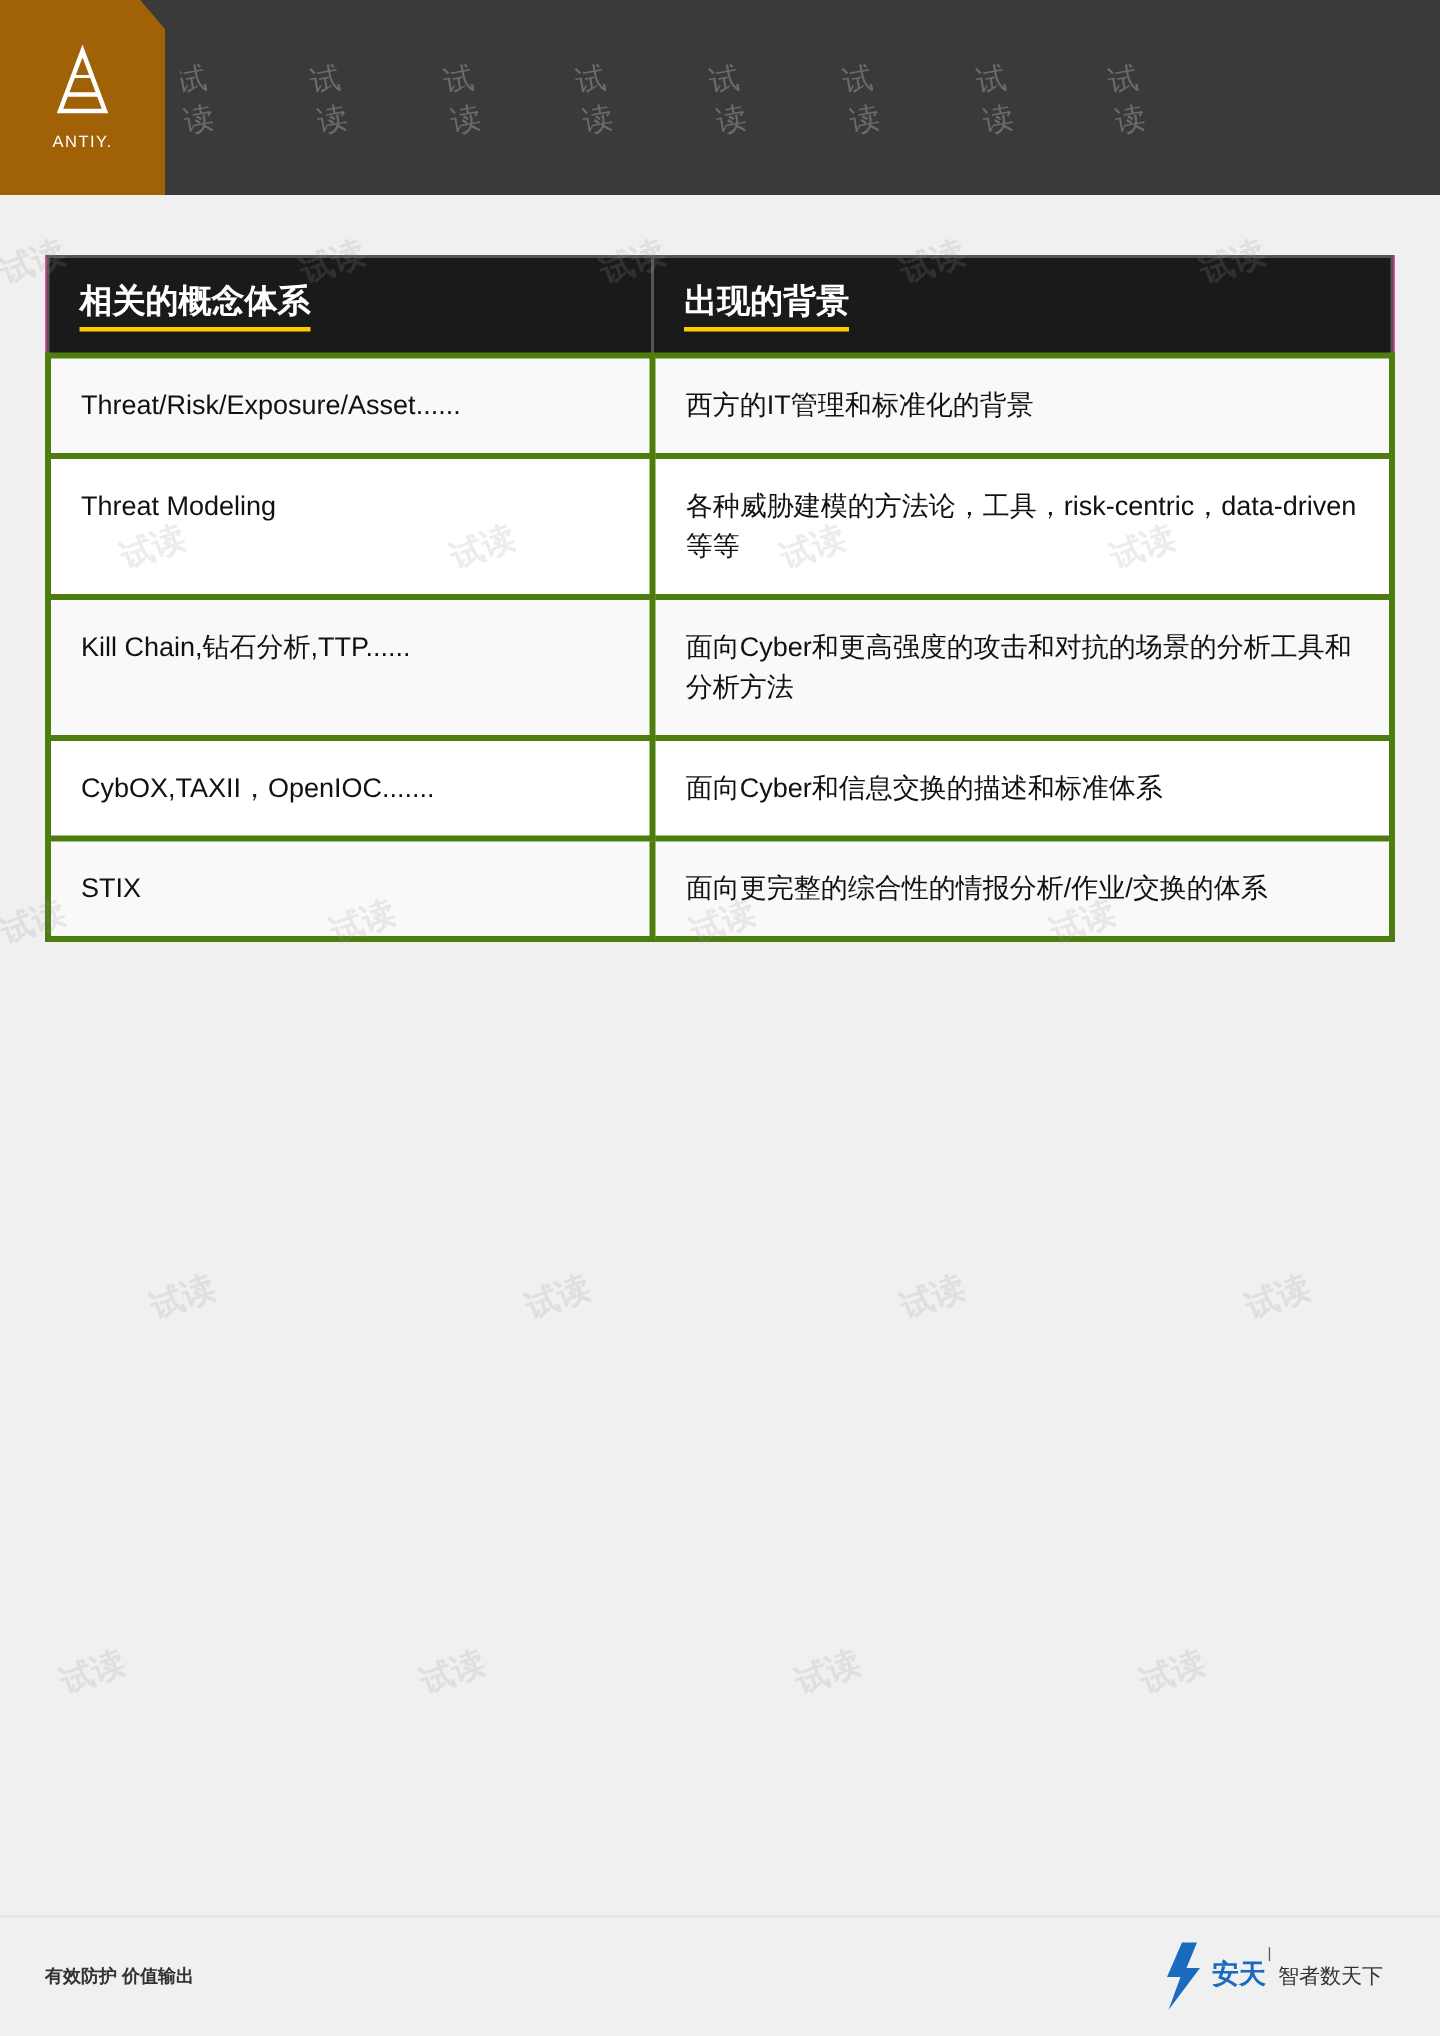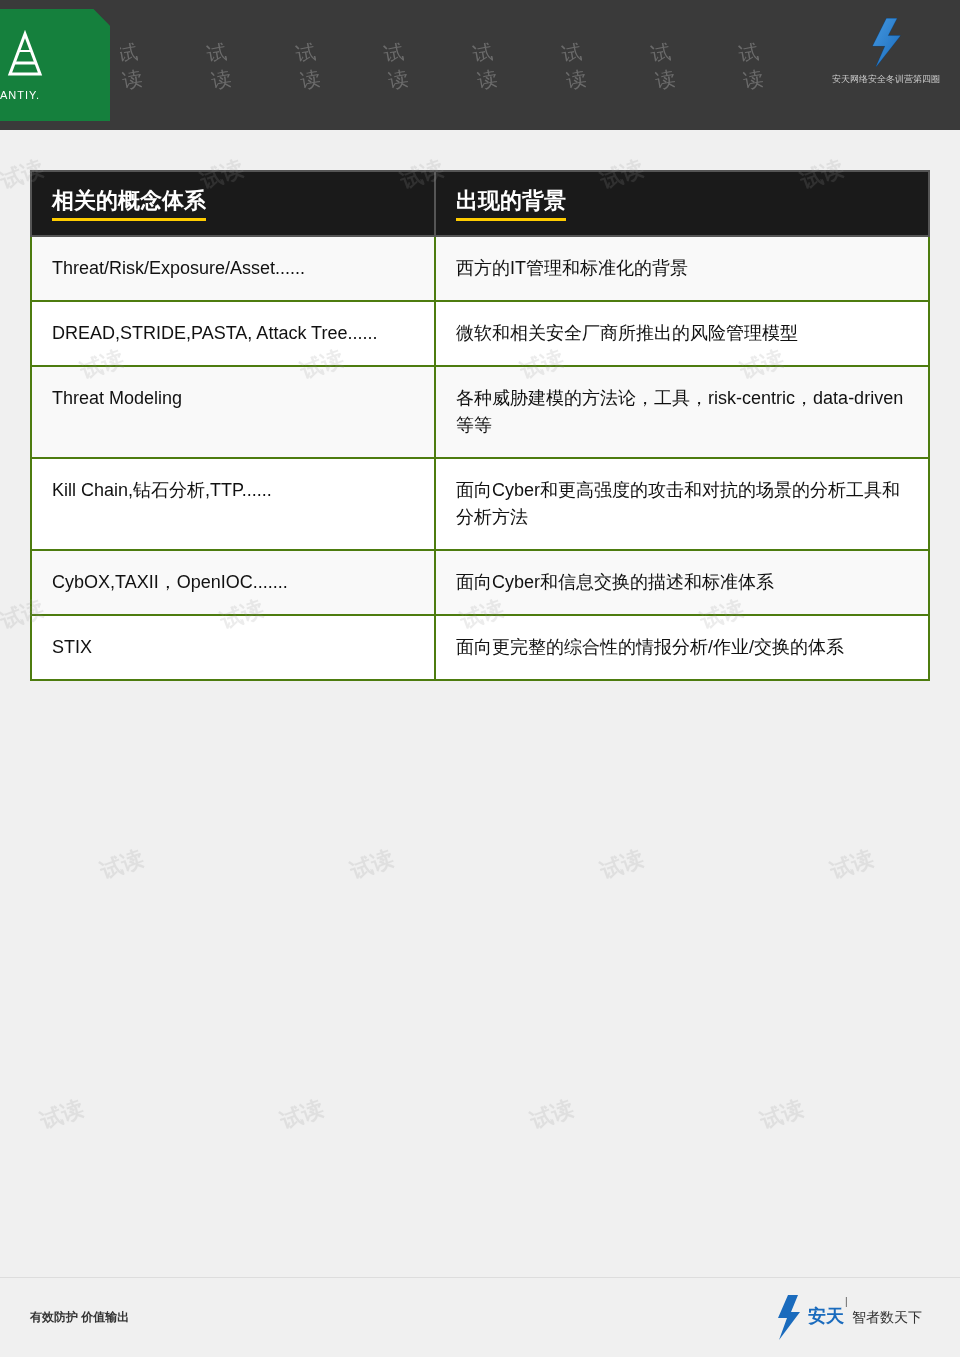--- a/index.html
+++ b/index.html
@@ -17,25 +17,25 @@
       width: 100%;
       height: 130px;
       background: #3a3a3a;
       position: relative;
       display: flex;
       align-items: center;
     }
 
     .logo-box {
       width: 110px;
-      height: 112px;
-      background: #15803d;
+      height: 130px;
+      background: #a16207;
       display: flex;
       flex-direction: column;
-      align-items: flex-start;
+      align-items: center;
       justify-content: center;
       clip-path: polygon(0 0, 85% 0, 100% 15%, 100% 100%, 0 100%);
       position: relative;
       flex-shrink: 0;
     }
 
     .logo-icon {
       color: white;
       font-size: 36px;
       line-height: 1;
@@ -93,21 +93,21 @@
       padding: 14px 20px;
       text-align: left;
       border: 2px solid #555;
     }
 
     .col-left { width: 45%; }
     .col-right { width: 55%; text-decoration: underline; }
 
     .data-table tbody tr td {
       padding: 18px 20px;
-      border: 2px solid #4d7c0f;
+      border: 4px solid #4d7c0f;
       vertical-align: top;
       font-size: 18px;
       color: #111;
       line-height: 1.5;
     }
 
     .data-table tbody tr:nth-child(odd) td {
       background: #f9f9f9;
     }
 
@@ -211,58 +211,40 @@
     <span style="color:rgba(180,180,180,0.4); font-size:20px; transform:rotate(-10deg); display:inline-block;">试读</span>
     <span style="color:rgba(180,180,180,0.4); font-size:20px; transform:rotate(-10deg); display:inline-block;">试读</span>
     <span style="color:rgba(180,180,180,0.4); font-size:20px; transform:rotate(-10deg); display:inline-block;">试读</span>
     <span style="color:rgba(180,180,180,0.4); font-size:20px; transform:rotate(-10deg); display:inline-block;">试读</span>
     <span style="color:rgba(180,180,180,0.4); font-size:20px; transform:rotate(-10deg); display:inline-block;">试读</span>
     <span style="color:rgba(180,180,180,0.4); font-size:20px; transform:rotate(-10deg); display:inline-block;">试读</span>
     <span style="color:rgba(180,180,180,0.4); font-size:20px; transform:rotate(-10deg); display:inline-block;">试读</span>
     <span style="color:rgba(180,180,180,0.4); font-size:20px; transform:rotate(-10deg); display:inline-block;">试读</span>
   </div>
 
-  <div class="top-right-brand">
-    <svg class="brand-logo-small" viewBox="0 0 80 80">
-
-      <polygon points="40,5 20,45 38,45 25,75 60,30 42,30 55,5" fill="#1a6bbd" stroke="#0a4a8a" stroke-width="1"></polygon>
-      <polygon points="40,5 20,45 38,45 25,75 60,30 42,30 55,5" fill="url(#grad1)" opacity="0.8"></polygon>
-      <defs>
-        <linearGradient id="grad1" x1="0%" y1="0%" x2="100%" y2="100%">
-          <stop offset="0%" style="stop-color:#4fa3e8;stop-opacity:1"></stop>
-          <stop offset="100%" style="stop-color:#1a6bbd;stop-opacity:1"></stop>
-        </linearGradient>
-      </defs>
-    </svg>
-    <div class="brand-subtitle">安天网络安全冬训营第四圈</div>
-  </div>
 </div>
 
 <div class="main-content">
   <table class="data-table">
     <thead>
       <tr>
         <th class="col-left">
           <span class="th-underline">相关的概念体系</span>
         </th>
         <th class="col-right">
           <span class="th-underline">出现的背景</span>
         </th>
       </tr>
     </thead>
     <tbody id="table-body">
     <tr>
           <td>Threat/Risk/Exposure/Asset......</td>
           <td>西方的IT管理和标准化的背景</td>
         </tr>
         <tr>
-          <td>DREAD,STRIDE,PASTA, Attack Tree......</td>
-          <td>微软和相关安全厂商所推出的风险管理模型</td>
-        </tr>
-        <tr>
           <td>Threat Modeling</td>
           <td>各种威胁建模的方法论，工具，risk-centric，data-driven等等</td>
         </tr>
         <tr>
           <td>Kill Chain,钻石分析,TTP......</td>
           <td>面向Cyber和更高强度的攻击和对抗的场景的分析工具和分析方法</td>
         </tr>
         <tr>
           <td>CybOX,TAXII，OpenIOC.......</td>
           <td>面向Cyber和信息交换的描述和标准体系</td>

